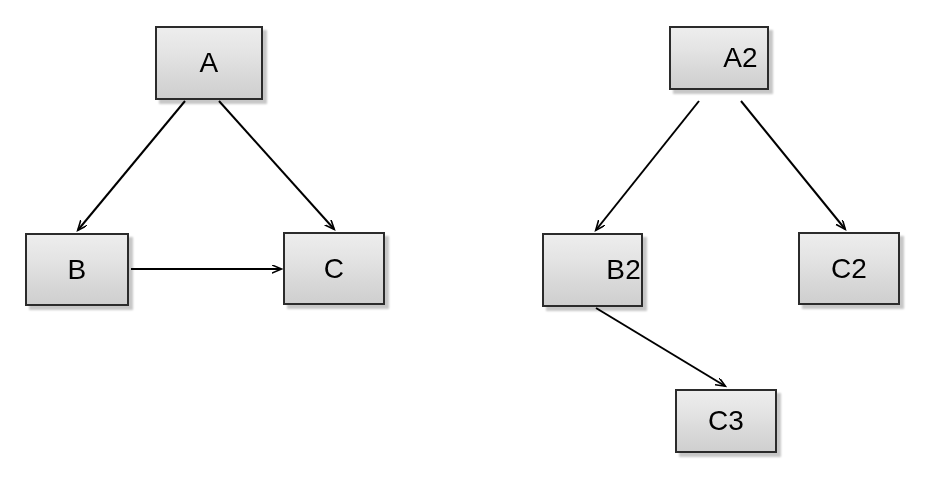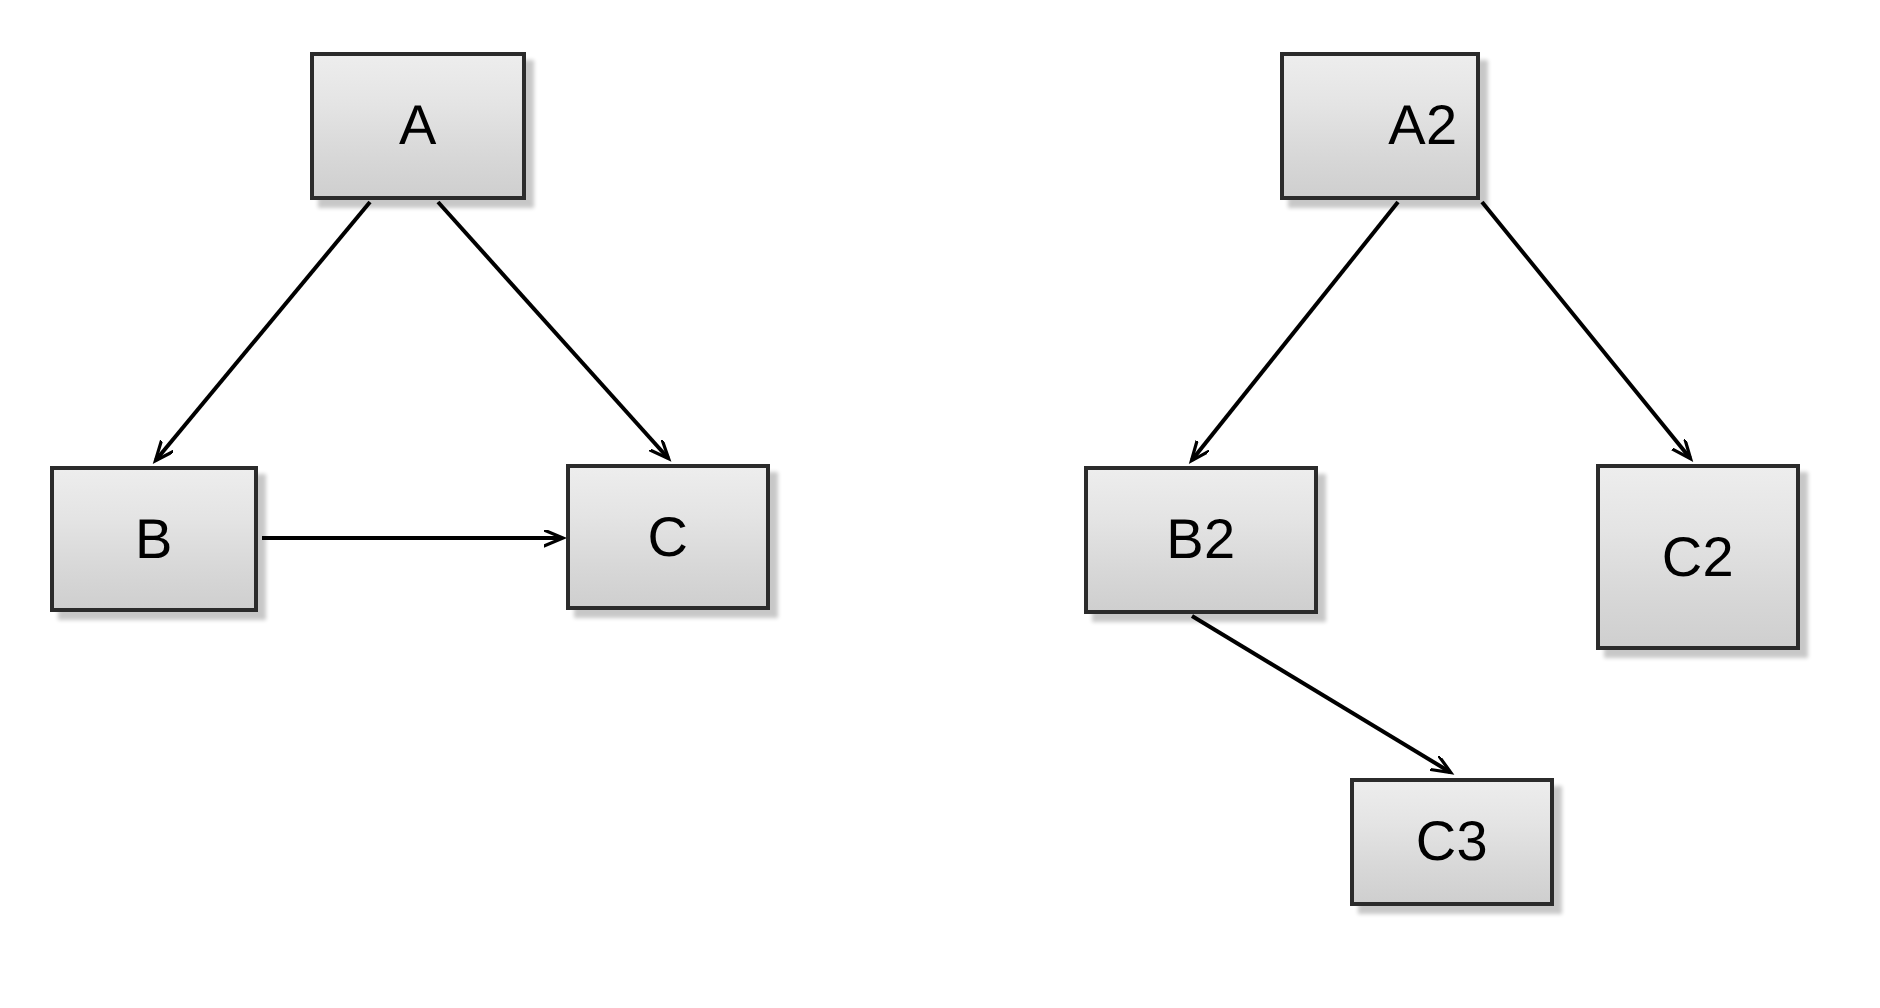--- a/index.html
+++ b/index.html
@@ -71,27 +71,27 @@
   <div id="nodes-group">
       <div class="node" style="left: 155px; top: 26px; width: 108px; height: 74px;">
         <span class="node-label">A</span>
       </div>
       <div class="node" style="left: 25px; top: 233px; width: 104px; height: 73px;">
         <span class="node-label">B</span>
       </div>
       <div class="node" style="left: 283px; top: 232px; width: 102px; height: 73px;">
         <span class="node-label">C</span>
       </div>
-      <div class="node" style="left: 640px; top: 26px; width: 100px; height: 74px; padding-left: 43px;">
+      <div class="node" style="left: 669px; top: 26px; width: 100px; height: 64px; padding-left: 43px;">
         <span class="node-label">A2</span>
       </div>
-      <div class="node" style="left: 542px; top: 233px; width: 117px; height: 74px;">
+      <div class="node" style="left: 542px; top: 233px; width: 101px; height: 74px; justify-content: flex-end;">
         <span class="node-label">B2</span>
       </div>
-      <div class="node" style="left: 798px; top: 232px; width: 102px; height: 93px;">
+      <div class="node" style="left: 798px; top: 232px; width: 102px; height: 73px;">
         <span class="node-label">C2</span>
       </div>
       <div class="node" style="left: 675px; top: 389px; width: 102px; height: 64px;">
         <span class="node-label">C3</span>
       </div>
     </div>
 
 </div>
 
 </body></html>

